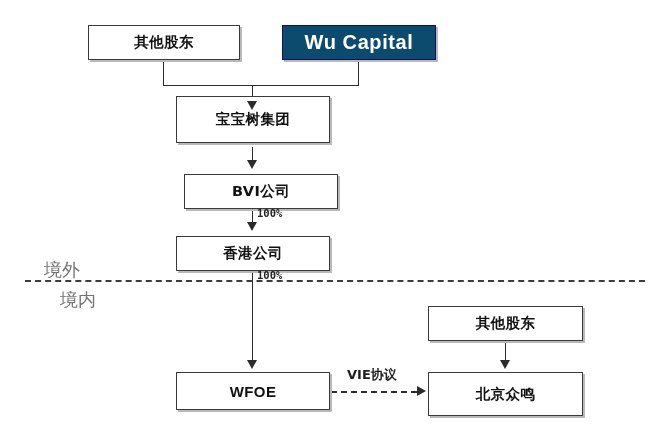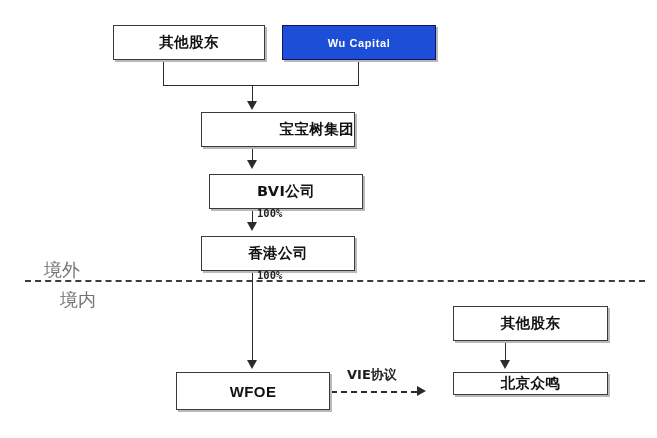--- a/index.html
+++ b/index.html
@@ -30,27 +30,26 @@
     justify-content: center;
     font-size: 14.5px;
     font-weight: bold;
     letter-spacing: 0.4px;
     box-shadow: 2px 2px 0 0 #b9b9b9;
     z-index: 3;
   }
   .node.cn {
     font-family: "DejaVu Sans", "Liberation Sans", sans-serif;
     font-size: 14.5px;
-    margin-left: 25px;
   }
   .node.highlight {
-    background: #1d4ed8;
+    background: #0c4a6e;
     border-color: #141163;
     color: #ffffff;
-    font-size: 11px;
+    font-size: 20px;
     letter-spacing: 0.6px;
   }
 
   
   .vline {
     position: absolute;
     width: 0;
     border-left: 1.7px solid #2b2b2b;
     z-index: 2;
   }
@@ -137,21 +136,21 @@
   </div>
 
   <div class="vline" style="left:163px; top:60px; height:25px;"></div>
   <div class="vline" style="left:358px; top:60px; height:25px;"></div>
 
   <div class="hline" style="left:163px; top:85px; width:196px;"></div>
 
   <div class="vline" style="left:252px; top:85px; height:18px;"></div>
   <div class="arrow-down" style="left:247px; top:101px;"></div>
 
-  <div class="node cn" style="left:176px; top:112px; width:154px; height:35px;justify-content:flex-end;">
+  <div class="node cn" style="left:176px; top:96px; width:154px; height:47px;">
     <span>宝宝树集团</span>
   </div>
 
   <div class="vline" style="left:252px; top:147px; height:17px;"></div>
   <div class="arrow-down" style="left:247px; top:160px;"></div>
   <div class="edge-label" style="left:257px; top:159px;">100%</div>
 
   <div class="node cn" style="left:184px; top:174px; width:154px; height:35px;">
     <span>BVI公司</span>
   </div>
@@ -175,21 +174,21 @@
     <span>其他股东</span>
   </div>
 
   <div class="vline" style="left:505px; top:341px; height:21px;"></div>
   <div class="arrow-down" style="left:500px; top:360px;"></div>
 
   <div class="node" style="left:176px; top:372px; width:154px; height:38px; font-size:15px;">
     <span>WFOE</span>
   </div>
 
-  <div class="node cn" style="left:428px; top:372px; width:155px; height:23px;">
+  <div class="node cn" style="left:428px; top:372px; width:155px; height:44px;">
     <span>北京众鸣</span>
   </div>
 
   <div class="dashed-h" style="left:331px; top:391px; width:86px;"></div>
   <div class="arrow-right" style="left:417px; top:386px;"></div>
   <div class="rel-label" style="left:347px; top:366px;">VIE协议</div>
 
 </div>
 
 </body></html>

